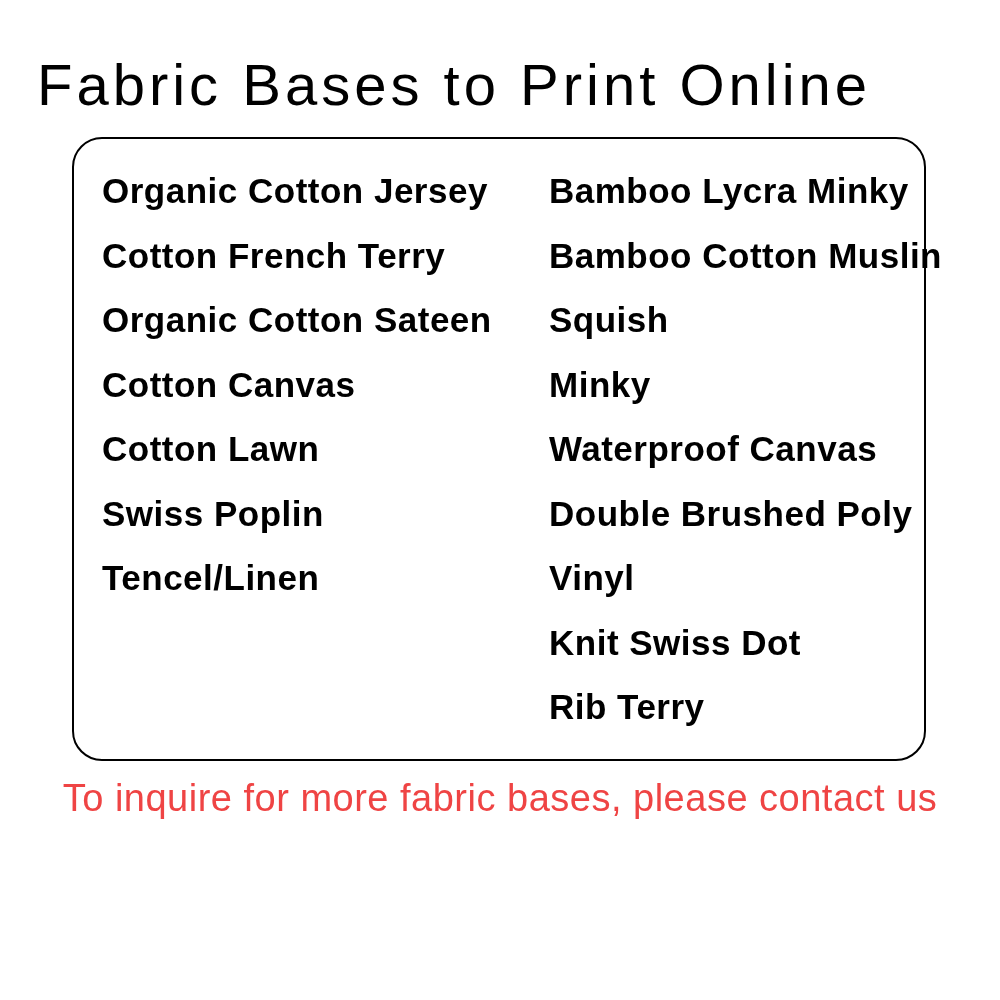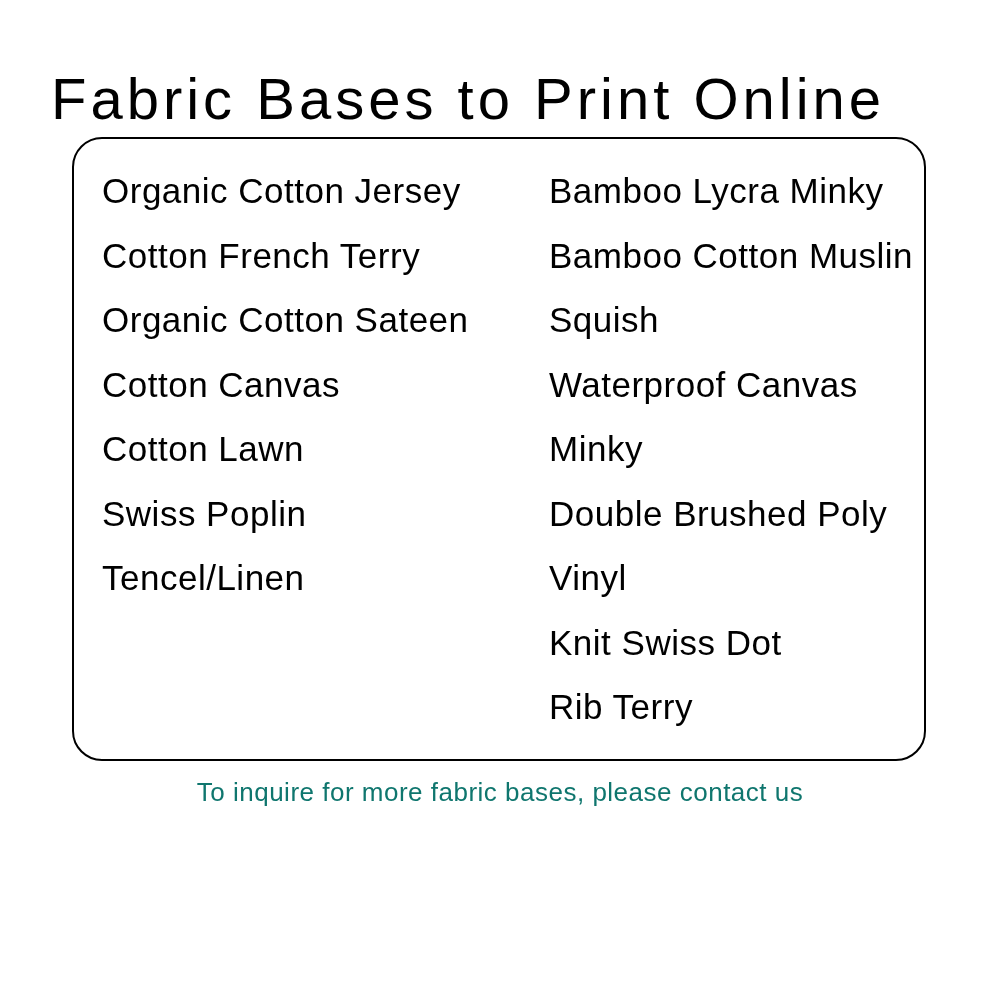--- a/index.html
+++ b/index.html
@@ -13,21 +13,21 @@
     position: relative;
     font-family: "Liberation Sans", "DejaVu Sans", sans-serif;
     color: #000000;
     overflow: hidden;
   }
   .page-title {
     position: absolute;
     top: 52px;
     left: 0;
     width: 900px;
-    margin: 18px;
+    margin: 4px;
     text-align: center;
     font-size: 58px;
     font-weight: normal;
     letter-spacing: 4px;
     line-height: 1;
     white-space: nowrap;
     color: #000000;
   }
   .fabric-box {
     position: absolute;
@@ -48,33 +48,34 @@
     display: flex;
     flex-direction: column;
   }
   .fabric-item {
     height: 64.5px;
     line-height: 64.5px;
     font-size: 35px;
     letter-spacing: 0.5px;
     white-space: nowrap;
     color: #000000;
+    font-weight: bold;
   }
   .footer-note {
     position: absolute;
     top: 779px;
     left: 0;
     width: 1000px;
     margin: 0;
     text-align: center;
-    font-size: 26px;
+    font-size: 38px;
     line-height: 1;
     letter-spacing: 0.5px;
     white-space: nowrap;
-    color: #0f766e;
+    color: #ef4444;
   }
 </style>
 </head>
 <body>
 
 <h1 class="page-title">Fabric Bases to Print Online</h1>
 
 <div class="fabric-box">
   <div class="fabric-column">
       <div class="fabric-item">Organic Cotton Jersey</div>
@@ -82,22 +83,22 @@
       <div class="fabric-item">Organic Cotton Sateen</div>
       <div class="fabric-item">Cotton Canvas</div>
       <div class="fabric-item">Cotton Lawn</div>
       <div class="fabric-item">Swiss Poplin</div>
       <div class="fabric-item">Tencel/Linen</div>
     </div>
   <div class="fabric-column">
       <div class="fabric-item">Bamboo Lycra Minky</div>
       <div class="fabric-item">Bamboo Cotton Muslin</div>
       <div class="fabric-item">Squish</div>
+      <div class="fabric-item">Minky</div>
       <div class="fabric-item">Waterproof Canvas</div>
-      <div class="fabric-item">Minky</div>
       <div class="fabric-item">Double Brushed Poly</div>
       <div class="fabric-item">Vinyl</div>
       <div class="fabric-item">Knit Swiss Dot</div>
       <div class="fabric-item">Rib Terry</div>
     </div>
 </div>
 
 <p class="footer-note">To inquire for more fabric bases, please contact us</p>
 
 </body></html>

